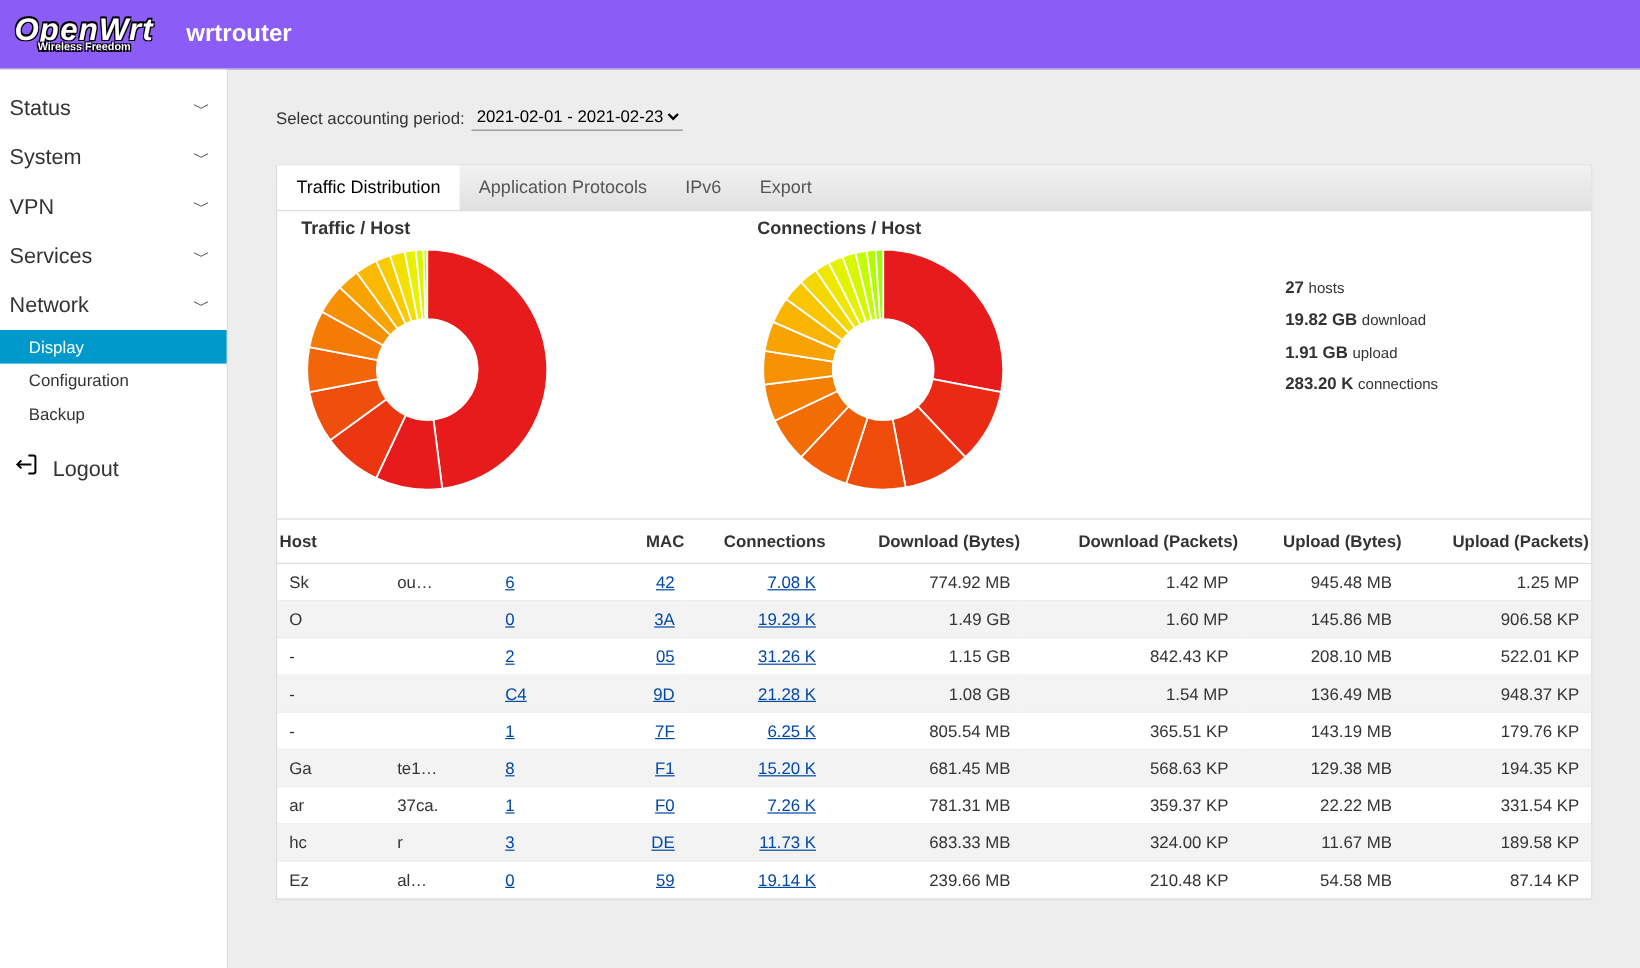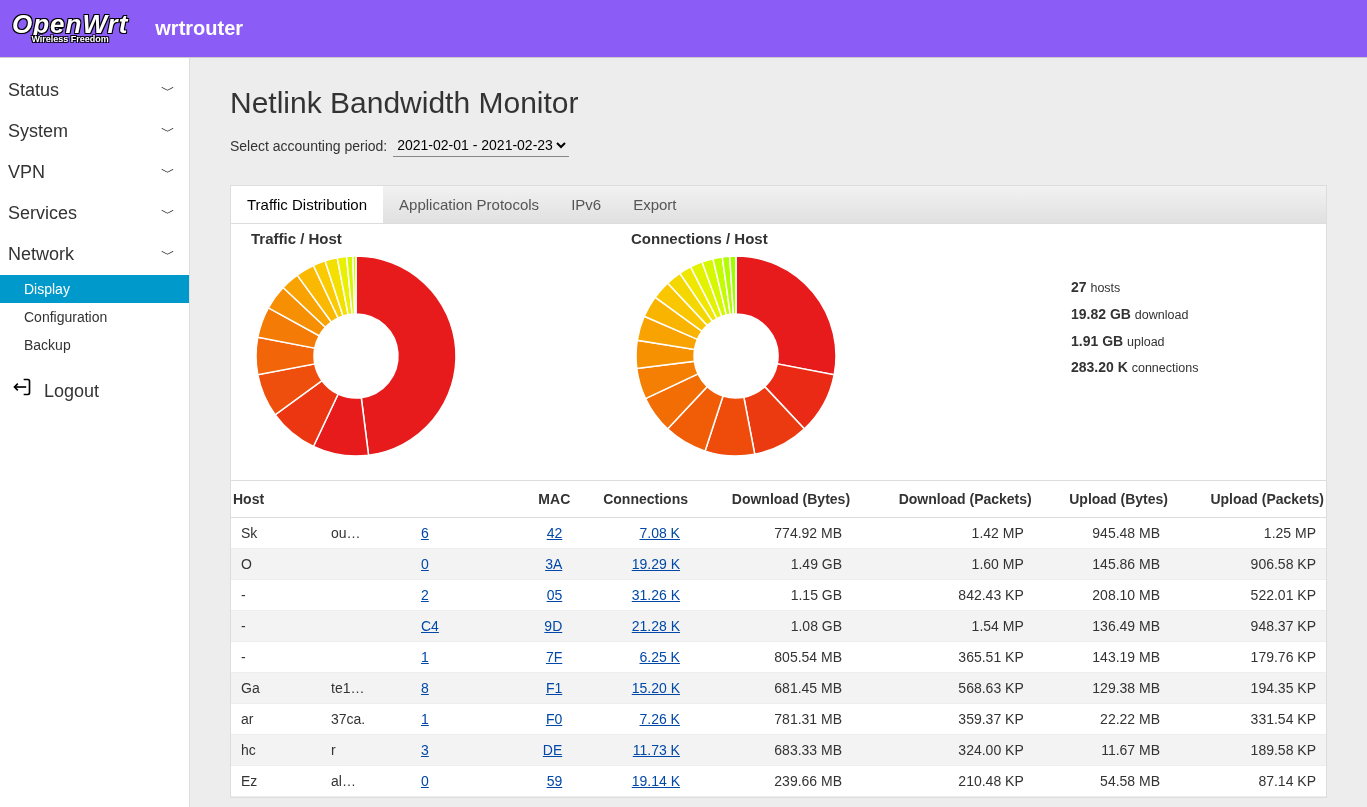--- a/index.html
+++ b/index.html
@@ -103,21 +103,20 @@
           <path d="M14 3h5a2 2 0 0 1 2 2v14a2 2 0 0 1-2 2h-5"></path>
             <path d="M3 12h14"></path>
             <path d="M7 8l-4 4 4 4"></path>
         </svg>
       </span>
       <span>Logout</span>
     </div>
   </nav>
 
   <main class="main">
-    <h2>Netlink Bandwidth Monitor</h2>
     <div class="period-row">
       <span>Select accounting period:</span>
       <select class="period-select">
         <option>2021-02-01 - 2021-02-23</option>
       </select>
     </div>
 
     <div class="panel">
       <div class="tabs" id="tabs">
           <div class="tab active">Traffic Distribution</div>

